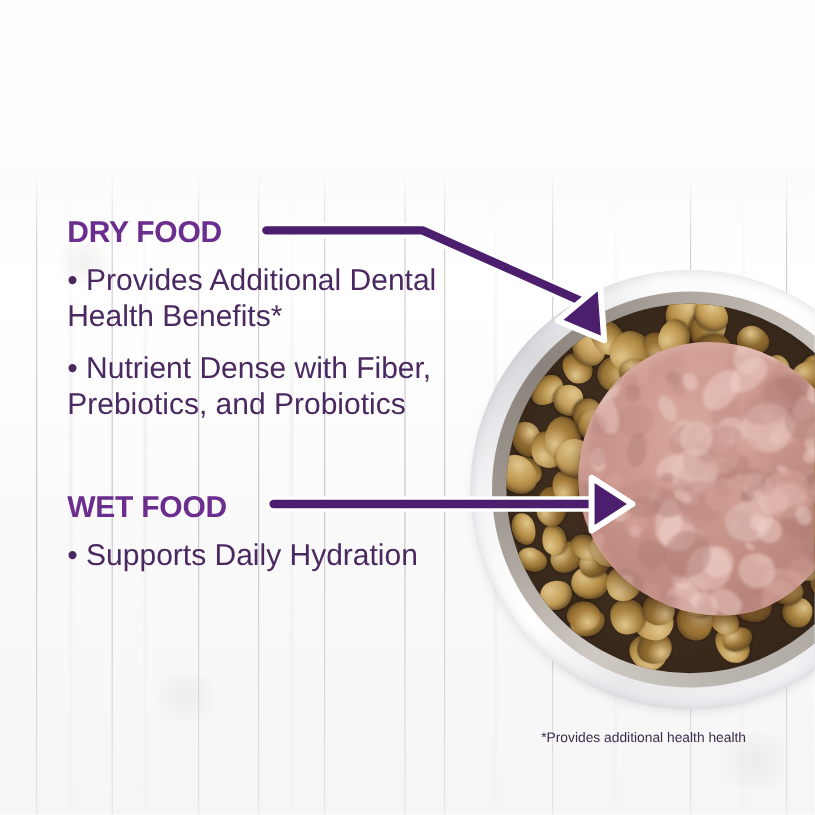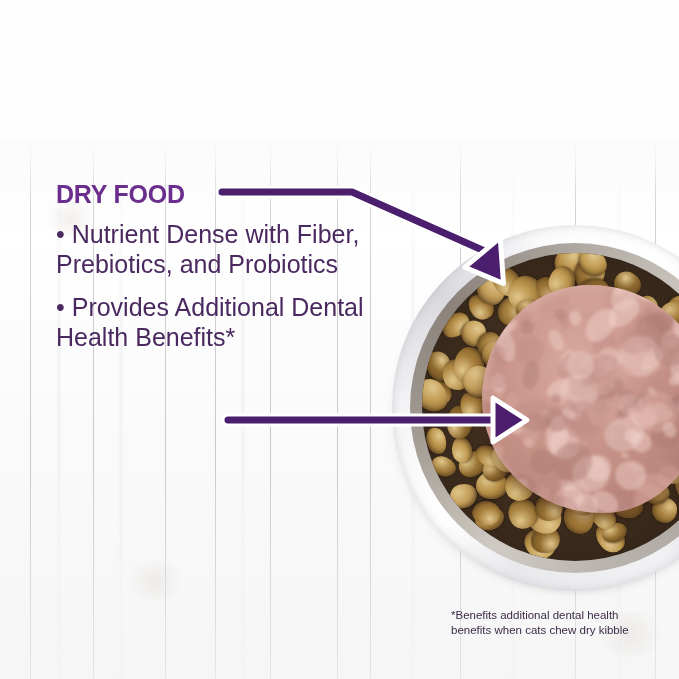--- a/index.html
+++ b/index.html
@@ -498,45 +498,49 @@
       </div>
     </div>
   </div>
 
   <div class="txt-col">
 
     <div class="sec-head" style="left:56px; top:39px;">DRY FOOD</div>
     <div class="bullets" style="left:56px; top:78px;">
       <div class="b-item">
         <span class="dot">•</span>
-        <span>Nutrient Dense with Fiber, Prebiotics, and Probiotics</span>
+        <span>Provides Additional Dental Health Benefits*</span>
       </div>
       <div class="b-item">
         <span class="dot">•</span>
-        <span>Provides Additional Dental Health Benefits*</span>
+        <span>Nutrient Dense with Fiber, Prebiotics, and Probiotics</span>
       </div>
     </div>
 
+    <div class="sec-head" style="left:56px; top:268px;">WET FOOD</div>
     <div class="bullets" style="left:56px; top:307px;">
+      <div class="b-item">
+        <span class="dot">•</span>
+        <span>Supports Daily Hydration</span>
+      </div>
     </div>
   </div>
 
   <svg class="arrows" viewBox="0 0 679 679">
 
     <g>
       <path d="M222,192 L352,192 L489,253" fill="none" stroke="#FFFFFF" stroke-width="13" stroke-linecap="round" stroke-linejoin="round"></path>
       <path d="M222,192 L352,192 L489,253" fill="none" stroke="#4B1E6E" stroke-width="7" stroke-linecap="round" stroke-linejoin="round"></path>
       <path d="M513,277 L471,277 L492,236 Z" fill="#4B1E6E" stroke="#FFFFFF" stroke-width="5" stroke-linejoin="round" transform="rotate(23 492,257)"></path>
     </g>
 
     <g>
       <path d="M228,420 L497,420" fill="none" stroke="#FFFFFF" stroke-width="13" stroke-linecap="round"></path>
       <path d="M228,420 L497,420" fill="none" stroke="#4B1E6E" stroke-width="7" stroke-linecap="round"></path>
       <path d="M493,398 L493,442 L527,420 Z" fill="#4B1E6E" stroke="#FFFFFF" stroke-width="5" stroke-linejoin="round"></path>
     </g>
   </svg>
 
   <div class="footnote">
-    <div>*Benefits additional dental health</div>
-    <div>benefits when cats chew dry kibble</div>
+    <div>*Provides additional health health</div>
   </div>
 
 </div>
 
 </body></html>

